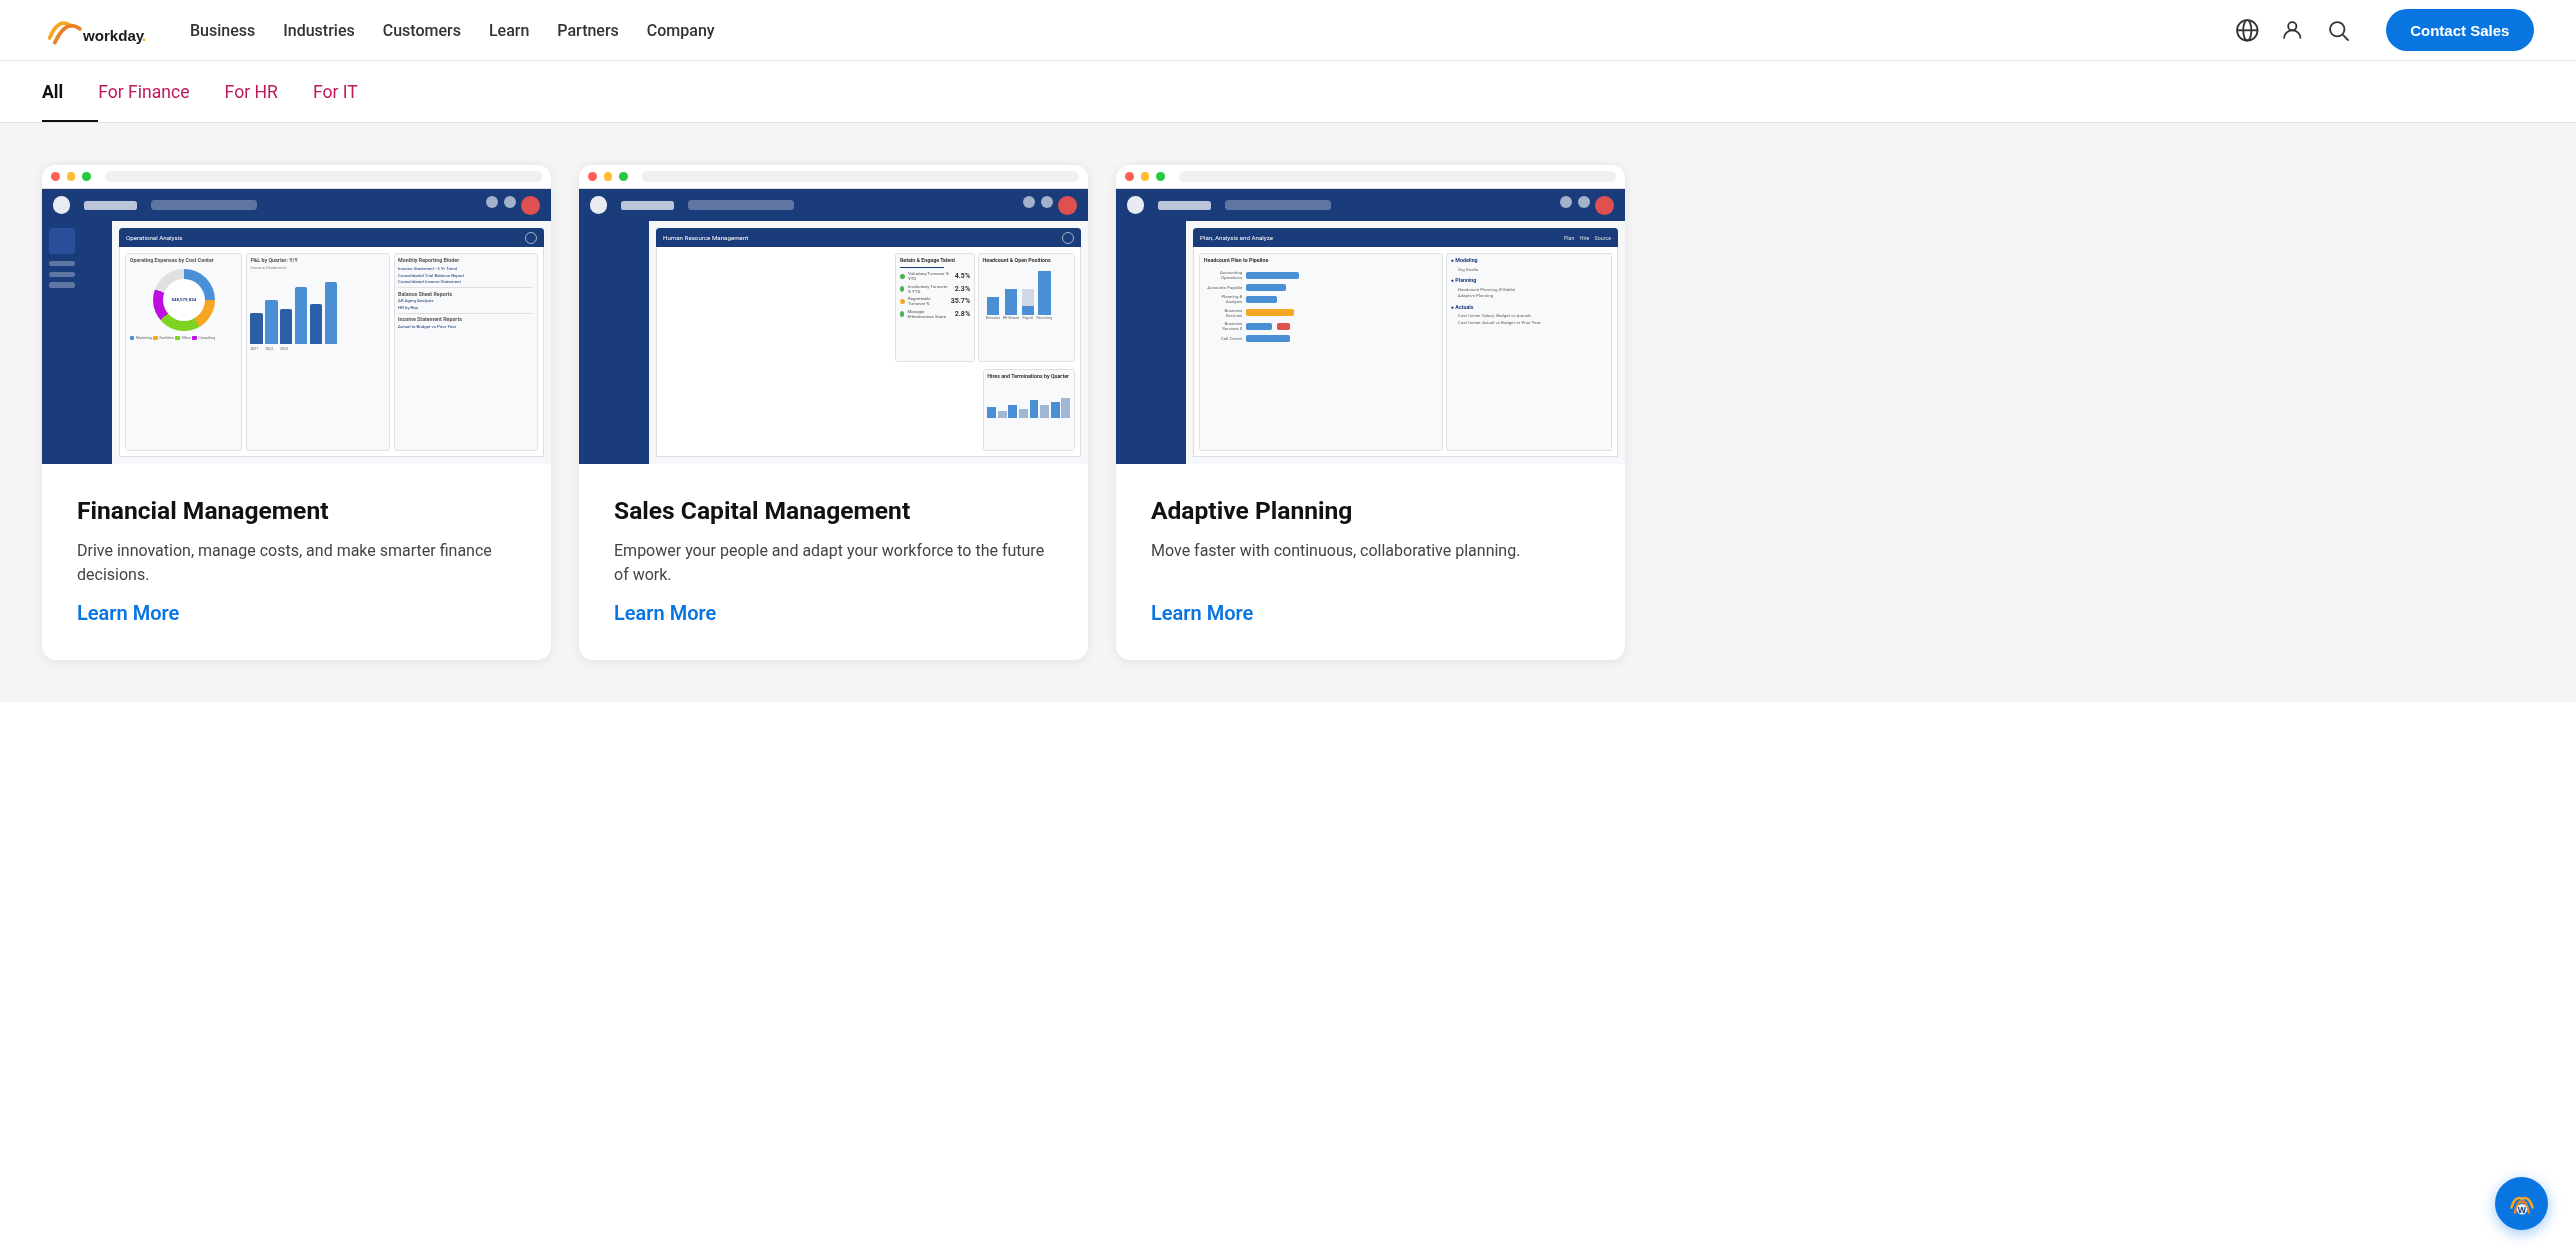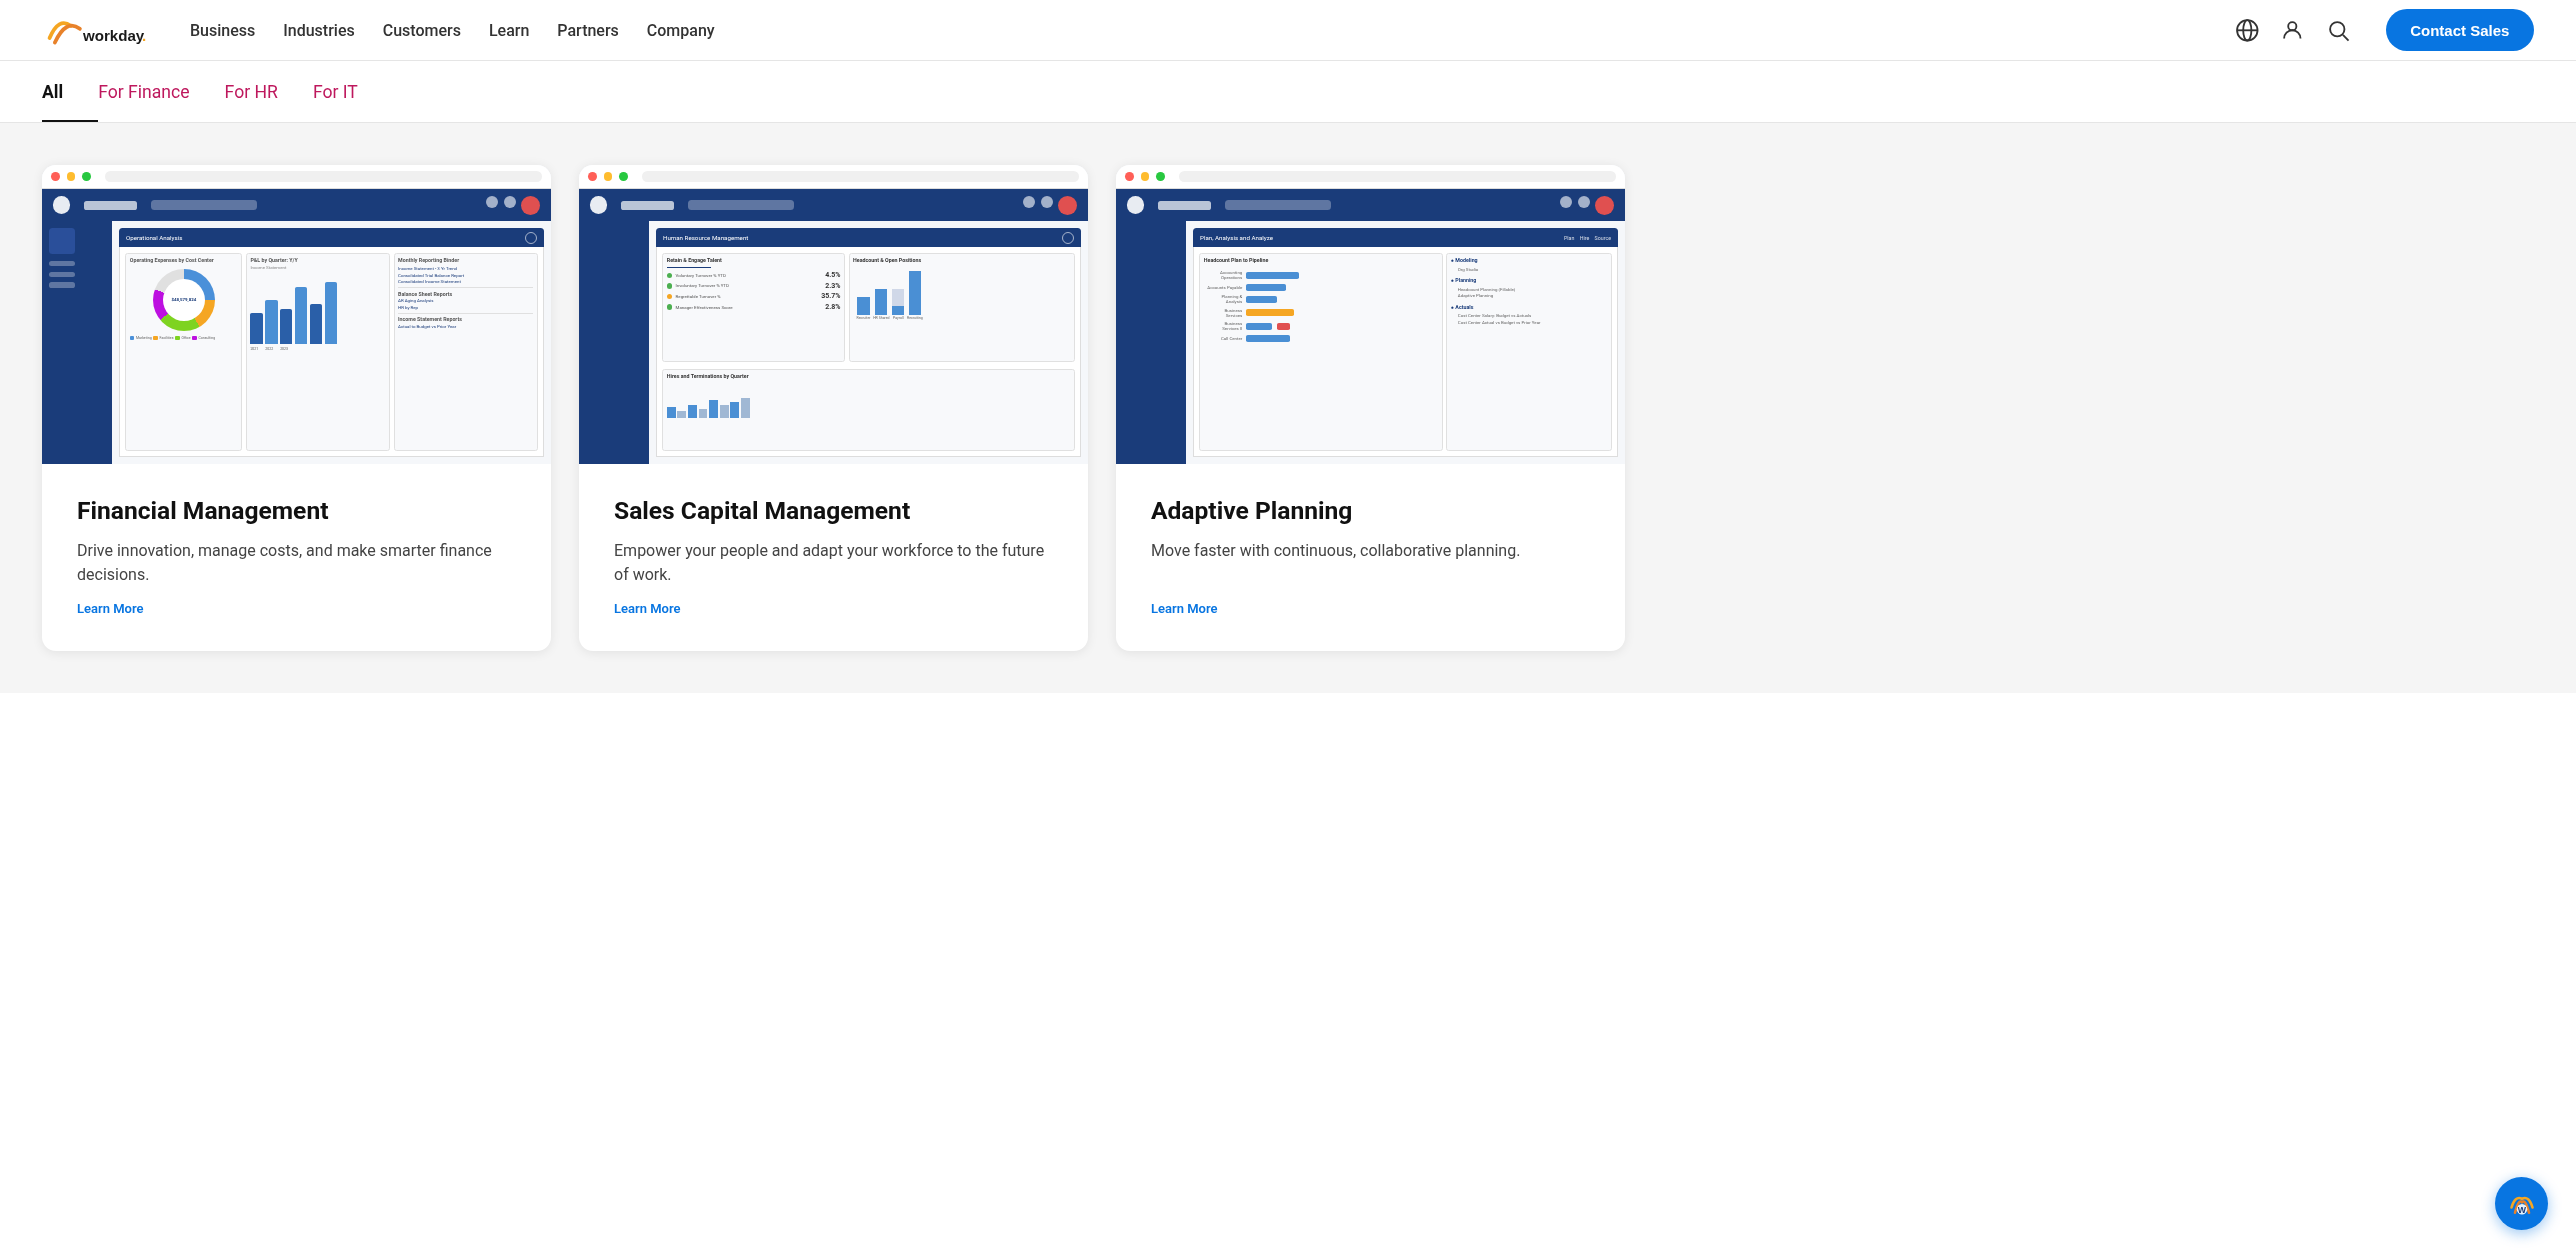--- a/index.html
+++ b/index.html
@@ -327,21 +327,21 @@
 
     .card-desc {
       font-size: 16px;
       color: #444;
       line-height: 1.5;
       flex: 1;
     }
 
     .card-learn-more {
       color: #0875e1;
-      font-size: 13px;
+      font-size: 20px;
       font-weight: 600;
       cursor: pointer;
       text-decoration: none;
     }
 
     
     .floating-btn {
       position: fixed;
       bottom: 28px;
       right: 28px;
@@ -574,21 +574,21 @@
               <div style="width:19.3px;height:19.3px;background:#e05050;border-radius:50%;"></div>
             </div>
           </div>
           <div class="ss-content">
             <div class="ss-sidebar"></div>
             <div class="ss-main">
               <div class="ss-header-bar">
                 <span>Human Resource Management</span>
                 <div style="margin-left:auto;width:12.3px;height:12.3px;border-radius:50%;border:1.8px solid rgba(255,255,255,0.6);"></div>
               </div>
-              <div class="ss-body" style="flex-direction:column;">
+              <div class="ss-body" style="flex-direction:column;align-items:flex-end;">
 
                 <div style="display:flex;gap:3.5px;height:55%;overflow:hidden;">
 
                   <div class="ss-panel" style="flex:1.2;">
                     <div style="font-size:5.3px;font-weight:bold;color:#333;margin-bottom:3.5px;">Retain &amp; Engage Talent</div>
                     <div style="border-bottom:1.8px solid #1a3c7a;width:44px;margin-bottom:3.5px;"></div>
                     <div class="ss-row">
                       <div class="ss-dot" style="background:#4caf50;"></div>
                       <span class="ss-text-tiny">Voluntary Turnover % YTD</span>
                       <span class="ss-pct" style="margin-left:auto;">4.5%</span>

